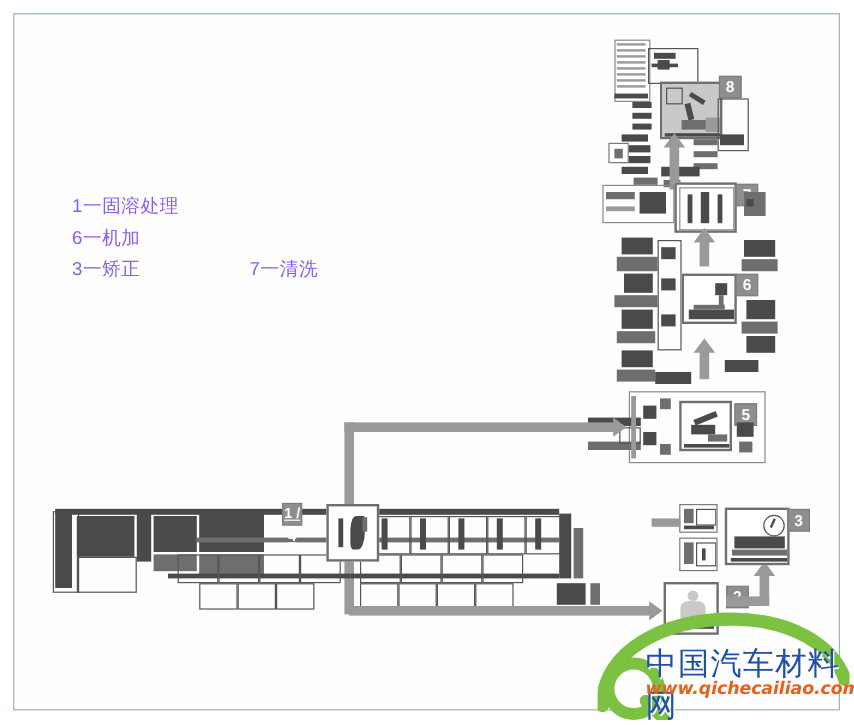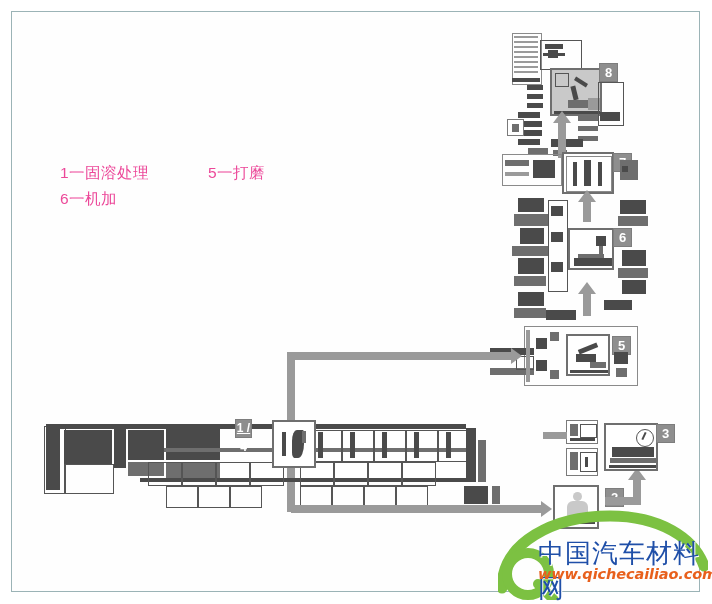--- a/index.html
+++ b/index.html
@@ -23,21 +23,21 @@
     box-sizing:border-box;
     background:#fefefe;
   }
 
   
   .legend{
     position:absolute;
     left:60px;top:160px;
     width:300px;
     font-size:15.5px;
-    color:#ec4899;
+    color:#8b5cf6;
     letter-spacing:.5px;
   }
   .legend-row{
     display:flex;
     height:26px;
     line-height:26px;
   }
   .legend-col{width:148px;white-space:nowrap;}
 
   
@@ -354,24 +354,27 @@
       <div class="mach" style="left:18px;top:8px;width:3px;height:10px;"></div>
     </div>
 
     <div class="connector" style="left:543px;top:432px;width:24px;height:7px;"></div>
 
   </div>
 
   <div class="legend">
     <div class="legend-row">
       <div class="legend-col">1一固溶处理</div>
-      <div class="legend-col">5一打磨</div>
     </div>
     <div class="legend-row">
       <div class="legend-col">6一机加</div>
+    </div>
+    <div class="legend-row">
+      <div class="legend-col">3一矫正</div>
+      <div class="legend-col">7一清洗</div>
     </div>
   </div>
 
 
   <div class="logo">
     <svg width="210" height="92" viewBox="0 0 210 92">
       <path d="M4 80 C4 34, 56 8, 112 8 C162 8, 196 30, 206 58" fill="none" stroke="#7cc142" stroke-width="11" stroke-linecap="round"></path>
       <circle cx="30" cy="66" r="21" fill="none" stroke="#7cc142" stroke-width="10"></circle>
       <path d="M40 76 L56 92" stroke="#7cc142" stroke-width="10" stroke-linecap="round"></path>
     </svg>

